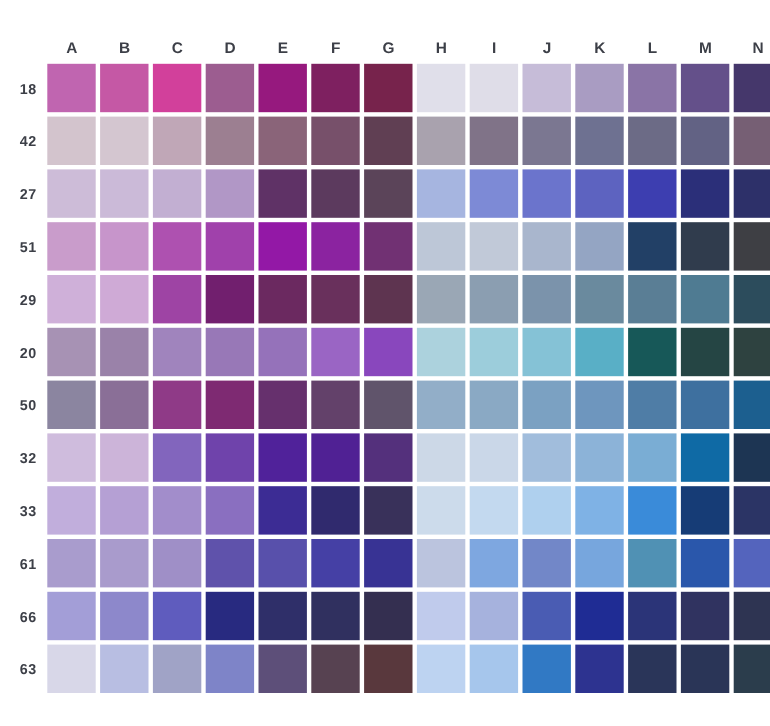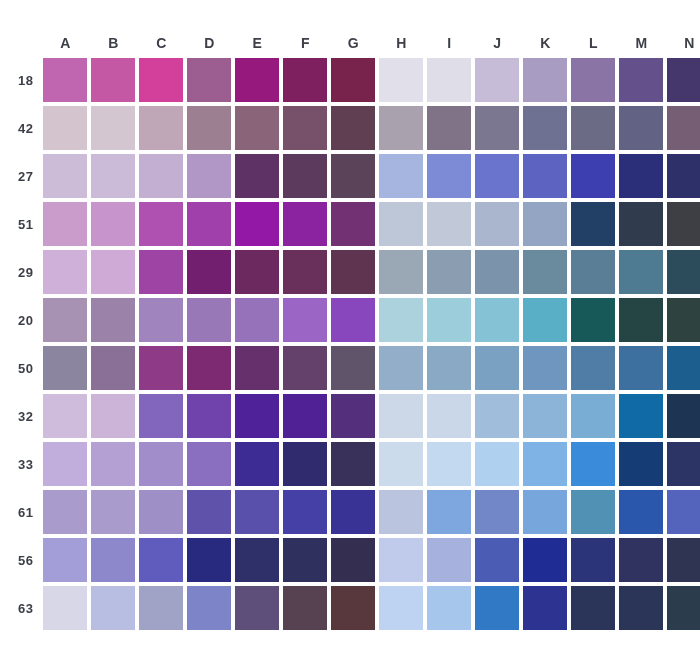--- a/index.html
+++ b/index.html
@@ -537,21 +537,21 @@
             <span class="swatch" style="background: rgb(80, 145, 180);"></span>
           </td>
           <td class="swatch-cell">
             <span class="swatch" style="background: rgb(42, 87, 171);"></span>
           </td>
           <td class="swatch-cell">
             <span class="swatch" style="background: rgb(84, 100, 189);"></span>
           </td>
         </tr>
         <tr>
-          <th class="row-header">56</th>
+          <th class="row-header">66</th>
           <td class="swatch-cell">
             <span class="swatch" style="background: rgb(163, 158, 215);"></span>
           </td>
           <td class="swatch-cell">
             <span class="swatch" style="background: rgb(141, 136, 203);"></span>
           </td>
           <td class="swatch-cell">
             <span class="swatch" style="background: rgb(95, 92, 190);"></span>
           </td>
           <td class="swatch-cell">

